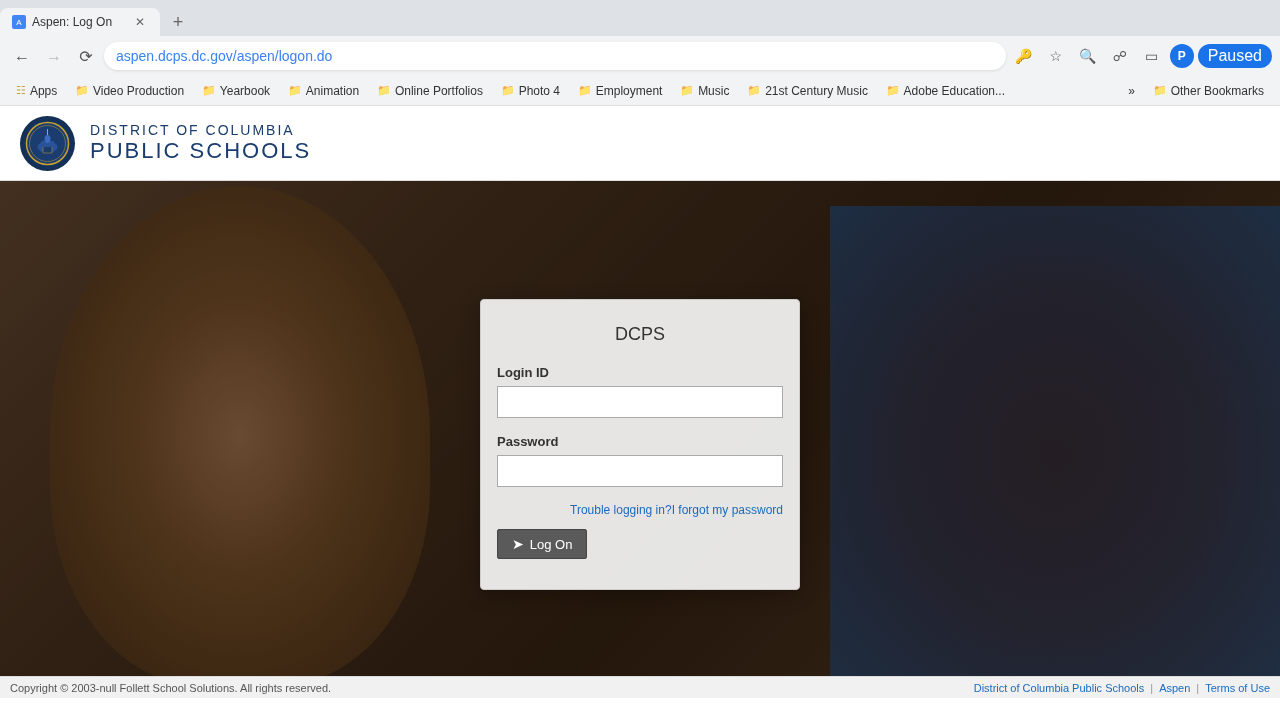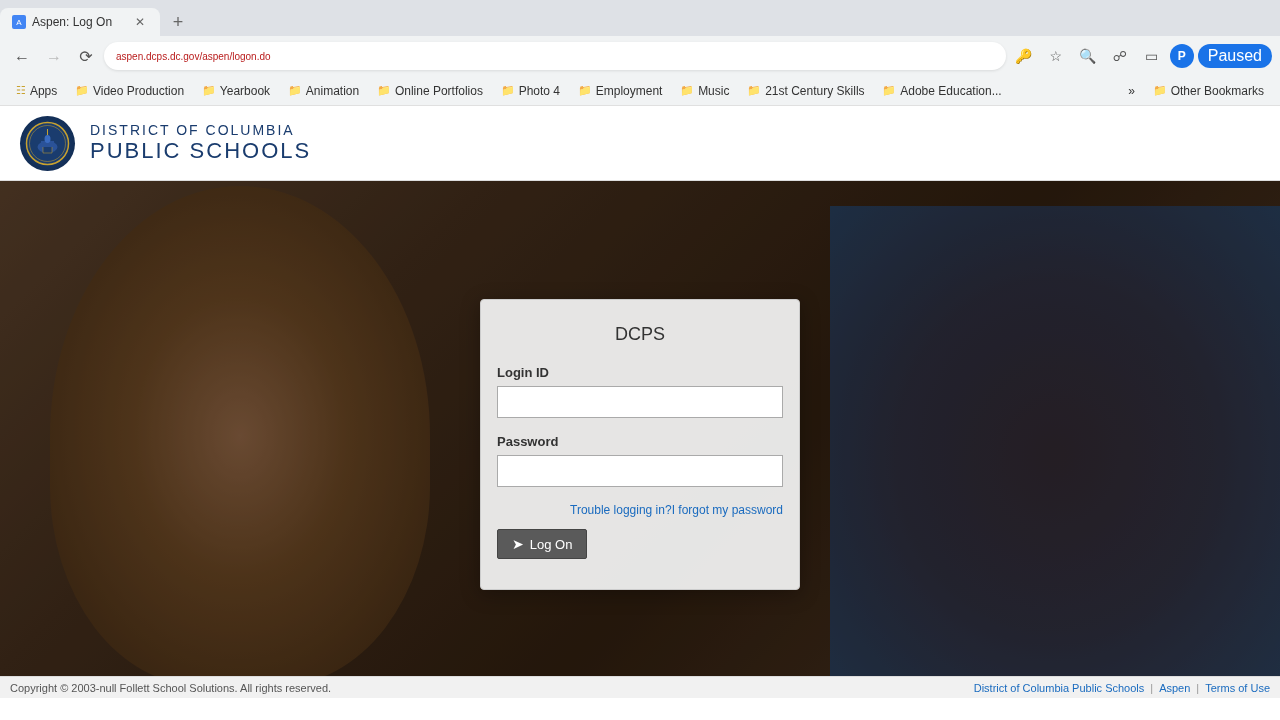--- a/index.html
+++ b/index.html
@@ -13,21 +13,21 @@
     .tab { display: flex; align-items: center; background: #f1f3f4; border-radius: 8px 8px 0 0; padding: 0 12px; height: 28px; font-size: 12px; color: #333; min-width: 160px; max-width: 220px; position: relative; }
     .tab .tab-favicon { width: 14px; height: 14px; margin-right: 6px; background: #4285f4; border-radius: 2px; font-size: 8px; display: flex; align-items: center; justify-content: center; color: white; flex-shrink: 0; }
     .tab .tab-title { flex: 1; overflow: hidden; text-overflow: ellipsis; white-space: nowrap; }
     .tab .tab-close { margin-left: 8px; width: 16px; height: 16px; border-radius: 50%; display: flex; align-items: center; justify-content: center; font-size: 12px; color: #666; cursor: pointer; }
     .new-tab-btn { width: 28px; height: 28px; display: flex; align-items: center; justify-content: center; font-size: 18px; color: #666; cursor: pointer; border-radius: 50%; margin-left: 4px; }
 
     
     .nav-bar { display: flex; align-items: center; background: #f1f3f4; padding: 4px 8px; height: 40px; gap: 4px; }
     .nav-btn { width: 28px; height: 28px; border-radius: 50%; display: flex; align-items: center; justify-content: center; cursor: pointer; color: #555; font-size: 16px; border: none; background: transparent; }
     .nav-btn.disabled { color: #bbb; cursor: default; }
-    .address-bar { flex: 1; height: 28px; background: #fff; border-radius: 14px; border: none; padding: 0 12px; font-size: 10px; color: #b91c1c; outline: none; box-shadow: 0 1px 3px rgba(0,0,0,0.1); }
+    .address-bar { flex: 1; height: 28px; background: #fff; border-radius: 14px; border: none; padding: 0 12px; font-size: 14px; color: #3b82f6; outline: none; box-shadow: 0 1px 3px rgba(0,0,0,0.1); }
     .nav-icons { display: flex; align-items: center; gap: 4px; }
     .nav-icon-btn { width: 28px; height: 28px; border-radius: 50%; display: flex; align-items: center; justify-content: center; cursor: pointer; color: #555; font-size: 14px; }
     .paused-btn { display: flex; align-items: center; gap: 4px; background: #1a73e8; color: white; border-radius: 14px; padding: 0 10px; height: 24px; font-size: 16px; cursor: pointer; }
     .profile-circle { width: 24px; height: 24px; border-radius: 50%; background: #1a73e8; color: white; display: flex; align-items: center; justify-content: center; font-size: 12px; font-weight: bold; cursor: pointer; }
 
     
     .bookmarks-bar { display: flex; align-items: center; background: #f1f3f4; padding: 2px 8px; height: 30px; gap: 2px; border-bottom: 1px solid #e0e0e0; overflow: hidden; }
     .bookmark-item { display: flex; align-items: center; gap: 4px; padding: 2px 8px; border-radius: 4px; cursor: pointer; white-space: nowrap; font-size: 12px; color: #333; }
     .bookmark-icon { font-size: 11px; color: #c8a22f; }
     .bookmark-more { margin-left: auto; padding: 2px 8px; cursor: pointer; color: #333; font-size: 12px; }
@@ -128,21 +128,21 @@
     <div class="bookmark-item">
       <span class="bookmark-icon">📁</span>
       <span>Employment</span>
     </div>
     <div class="bookmark-item">
       <span class="bookmark-icon">📁</span>
       <span>Music</span>
     </div>
     <div class="bookmark-item">
       <span class="bookmark-icon">📁</span>
-      <span>21st Century Skills</span>
+      <span>21st Century Music</span>
     </div>
     <div class="bookmark-item">
       <span class="bookmark-icon">📁</span>
       <span>Adobe Education...</span>
     </div>
     <div class="bookmark-more">»</div>
     <div class="bookmark-item">
       <span class="bookmark-icon">📁</span>
       <span>Other Bookmarks</span>
     </div>

